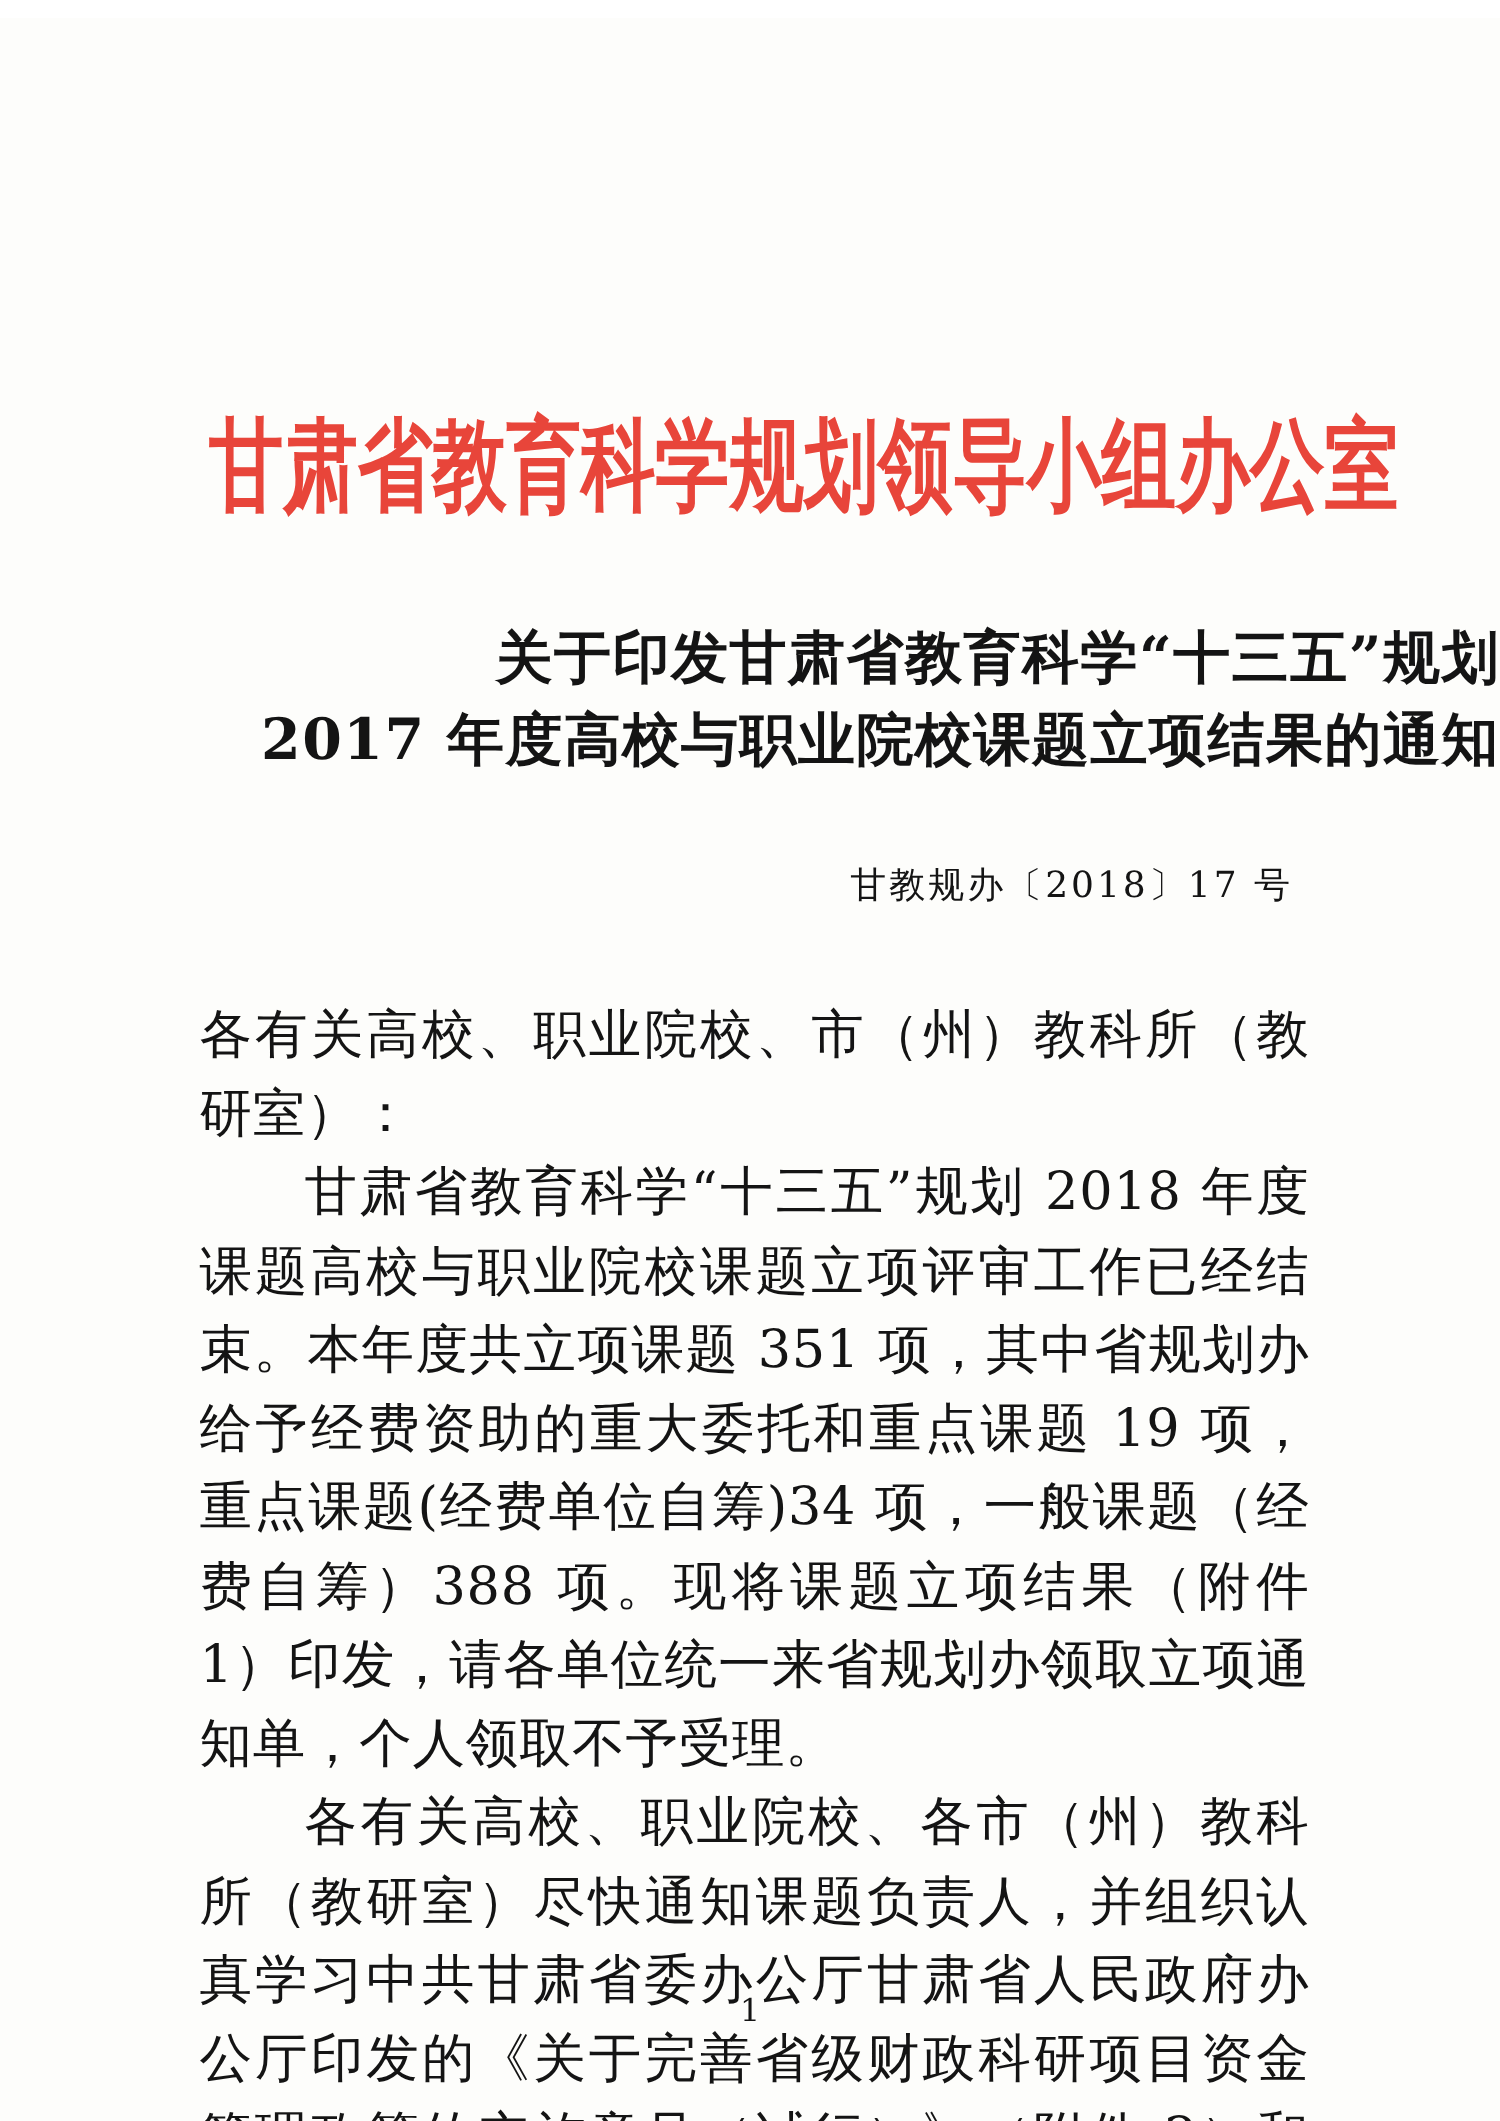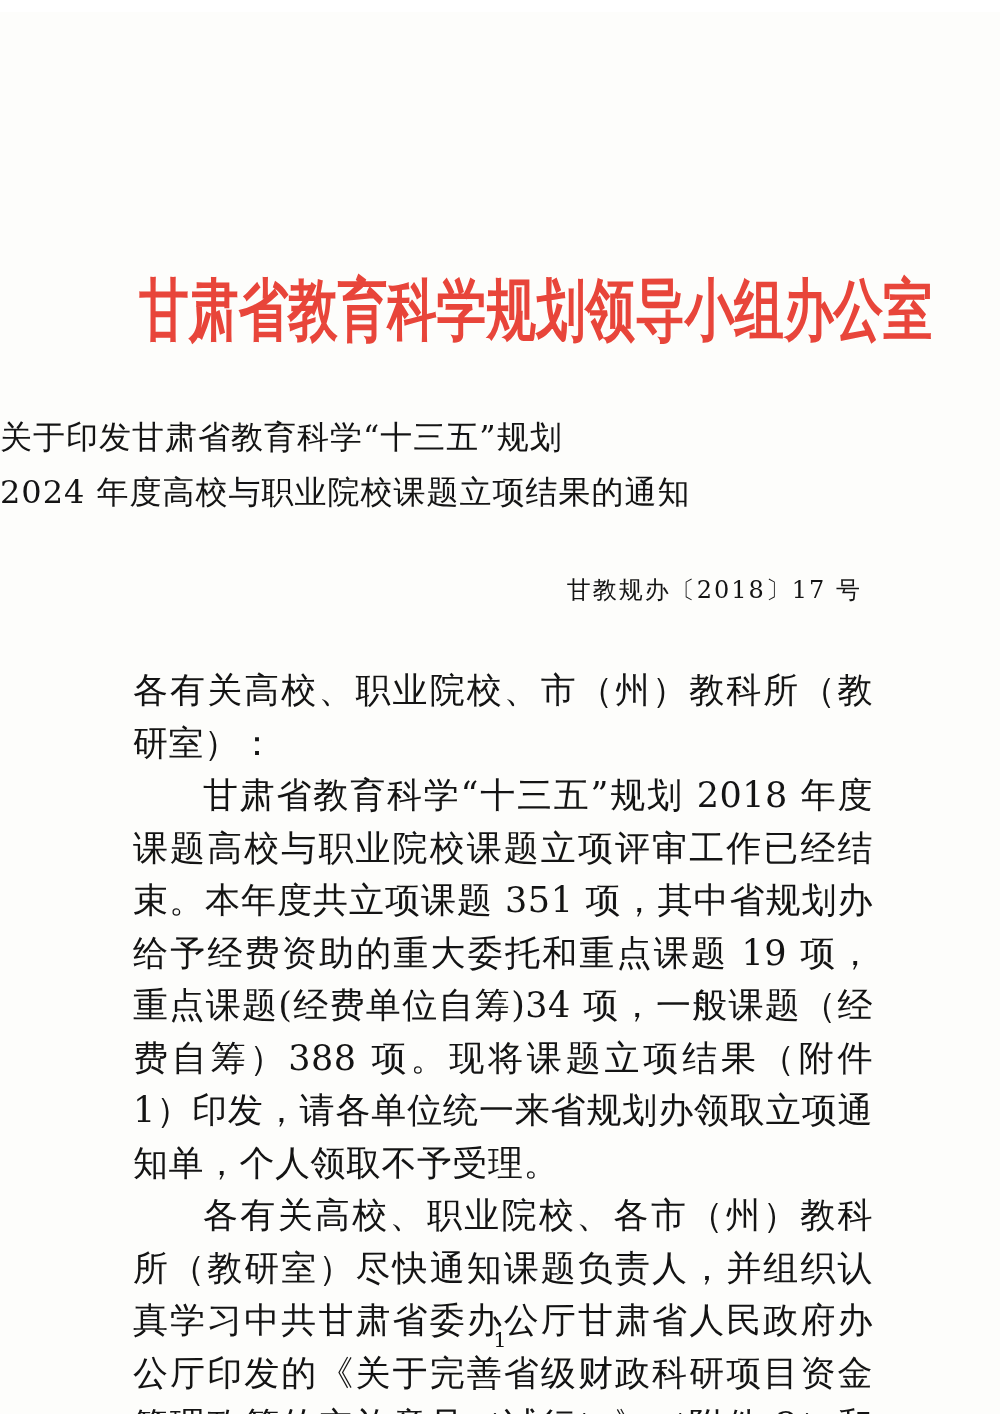--- a/index.html
+++ b/index.html
@@ -32,23 +32,23 @@
     line-height: 1.3;
     transform: scaleX(0.74);
     transform-origin: center;
     letter-spacing: 0px;
   }
   .doc-title {
     position: absolute;
     top: 398px;
     left: 0;
     width: 100%;
-    text-align: left;
-    font-size: 32px;
-    font-weight: normal;
+    text-align: right;
+    font-size: 38px;
+    font-weight: bold;
     line-height: 55px;
     letter-spacing: 1px;
   }
   .doc-number {
     position: absolute;
     top: 562px;
     left: 0;
     width: 862px;
     text-align: right;
     font-size: 24px;
@@ -85,21 +85,21 @@
 <body>
 
 <div class="page">
 
   <div class="issuer">
     <span class="issuer-text" style="color: rgb(232, 69, 58);">甘肃省教育科学规划领导小组办公室</span>
   </div>
 
   <div class="doc-title">
     <div>关于印发甘肃省教育科学“十三五”规划</div>
-    <div>2024 年度高校与职业院校课题立项结果的通知</div>
+    <div>2017 年度高校与职业院校课题立项结果的通知</div>
   </div>
 
   <div class="doc-number">甘教规办〔2018〕17 号</div>
 
   <div class="body-text">
     <p class="salutation">各有关高校、职业院校、市（州）教科所（教研室）：</p>
     <p class="para">甘肃省教育科学“十三五”规划 2018 年度课题高校与职业院校课题立项评审工作已经结束。本年度共立项课题 351 项，其中省规划办给予经费资助的重大委托和重点课题 19 项，重点课题(经费单位自筹)34 项，一般课题（经费自筹）388 项。现将课题立项结果（附件 1）印发，请各单位统一来省规划办领取立项通知单，个人领取不予受理。</p>
     <p class="para">各有关高校、职业院校、各市（州）教科所（教研室）尽快通知课题负责人，并组织认真学习中共甘肃省委办公厅甘肃省人民政府办公厅印发的《关于完善省级财政科研项目资金管理政策的实施意见（试行）》（附件 2）和《甘肃省教育科学规划课题管理办法（试行）》（附件 3）的内容，</p>
   </div>
 

